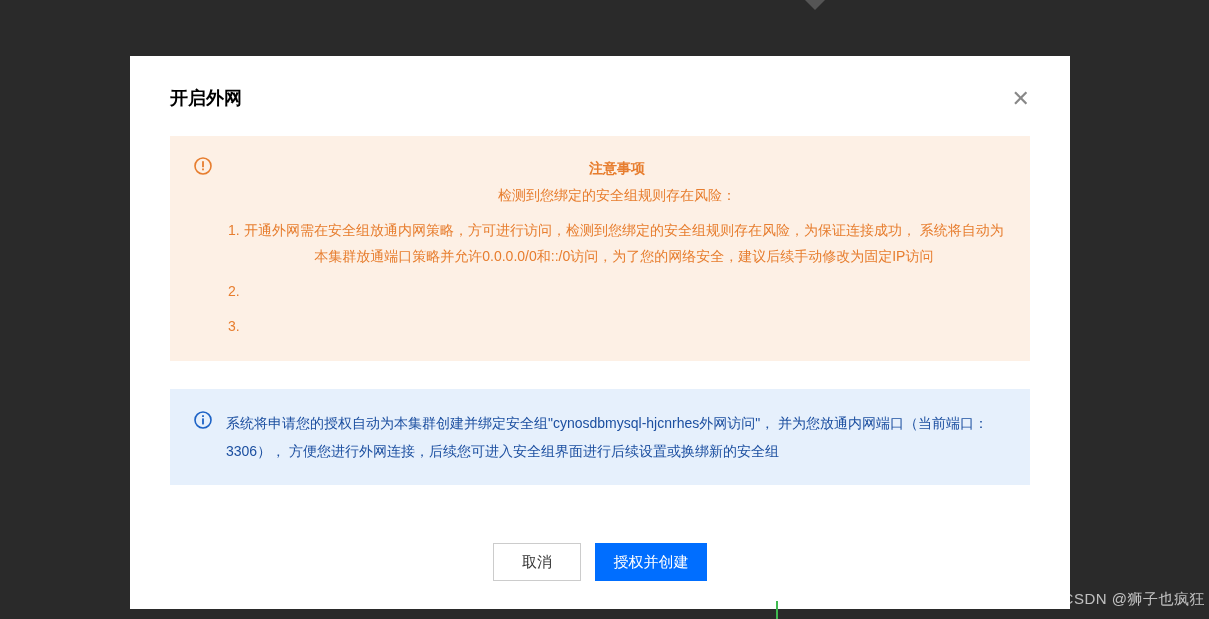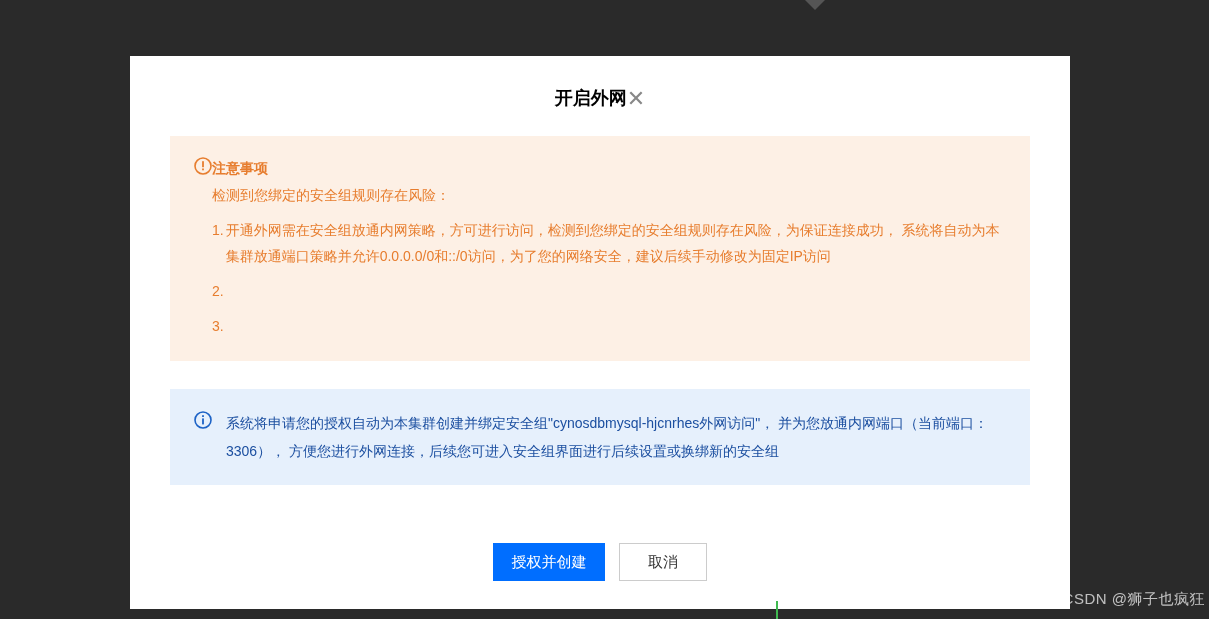--- a/index.html
+++ b/index.html
@@ -24,21 +24,21 @@
     .modal {
       position: absolute;
       top: 56px;
       left: 130px;
       width: 940px;
       background: #fff;
       padding: 30px 40px 28px 40px;
     }
     .modal-header {
       display: flex;
-      justify-content: center;
+      justify-content: space-between;
       align-items: flex-start;
       margin-bottom: 26px;
     }
     .modal-title {
       font-size: 18px;
       font-weight: 600;
       color: #000;
     }
     .close-btn {
       font-size: 22px;
@@ -47,21 +47,22 @@
       line-height: 1;
       background: none;
       border: none;
       padding: 2px 0 0 0;
     }
     .warning-box {
       background: #fdf0e5;
       padding: 20px 24px 22px 24px;
       margin-bottom: 28px;
       display: flex;
-      gap: 0;
+      gap: 16px;
+      text-align: center;
     }
     .warn-icon {
       flex-shrink: 0;
       width: 18px;
       height: 18px;
       margin-top: 1px;
     }
     .warn-icon svg { display: block; }
     .warn-body { flex: 1; color: #e77d2e; font-size: 14px; line-height: 1.8; }
     .warn-heading { font-weight: 600; margin-bottom: 2px; }
@@ -168,19 +169,19 @@
       <svg viewBox="0 0 18 18" width="18" height="18">
         <circle cx="9" cy="9" r="8" fill="none" stroke="#1c62c6" stroke-width="1.6"></circle>
         <rect x="8.1" y="7.4" width="1.8" height="6" fill="#1c62c6"></rect>
         <rect x="8.1" y="4.2" width="1.8" height="1.8" fill="#1c62c6"></rect>
       </svg>
     </div>
     <div class="info-text">系统将申请您的授权自动为本集群创建并绑定安全组"cynosdbmysql-hjcnrhes外网访问"， 并为您放通内网端口（当前端口： 3306）， 方便您进行外网连接，后续您可进入安全组界面进行后续设置或换绑新的安全组</div>
   </div>
 
   <div class="footer-actions">
+    <button class="btn btn-default">取消</button>
     <button class="btn btn-primary">授权并创建</button>
-    <button class="btn btn-default">取消</button>
   </div>
 </div>
 
 <div class="green-sep"></div>
 <div class="watermark">CSDN @狮子也疯狂</div>
 
 </body></html>

